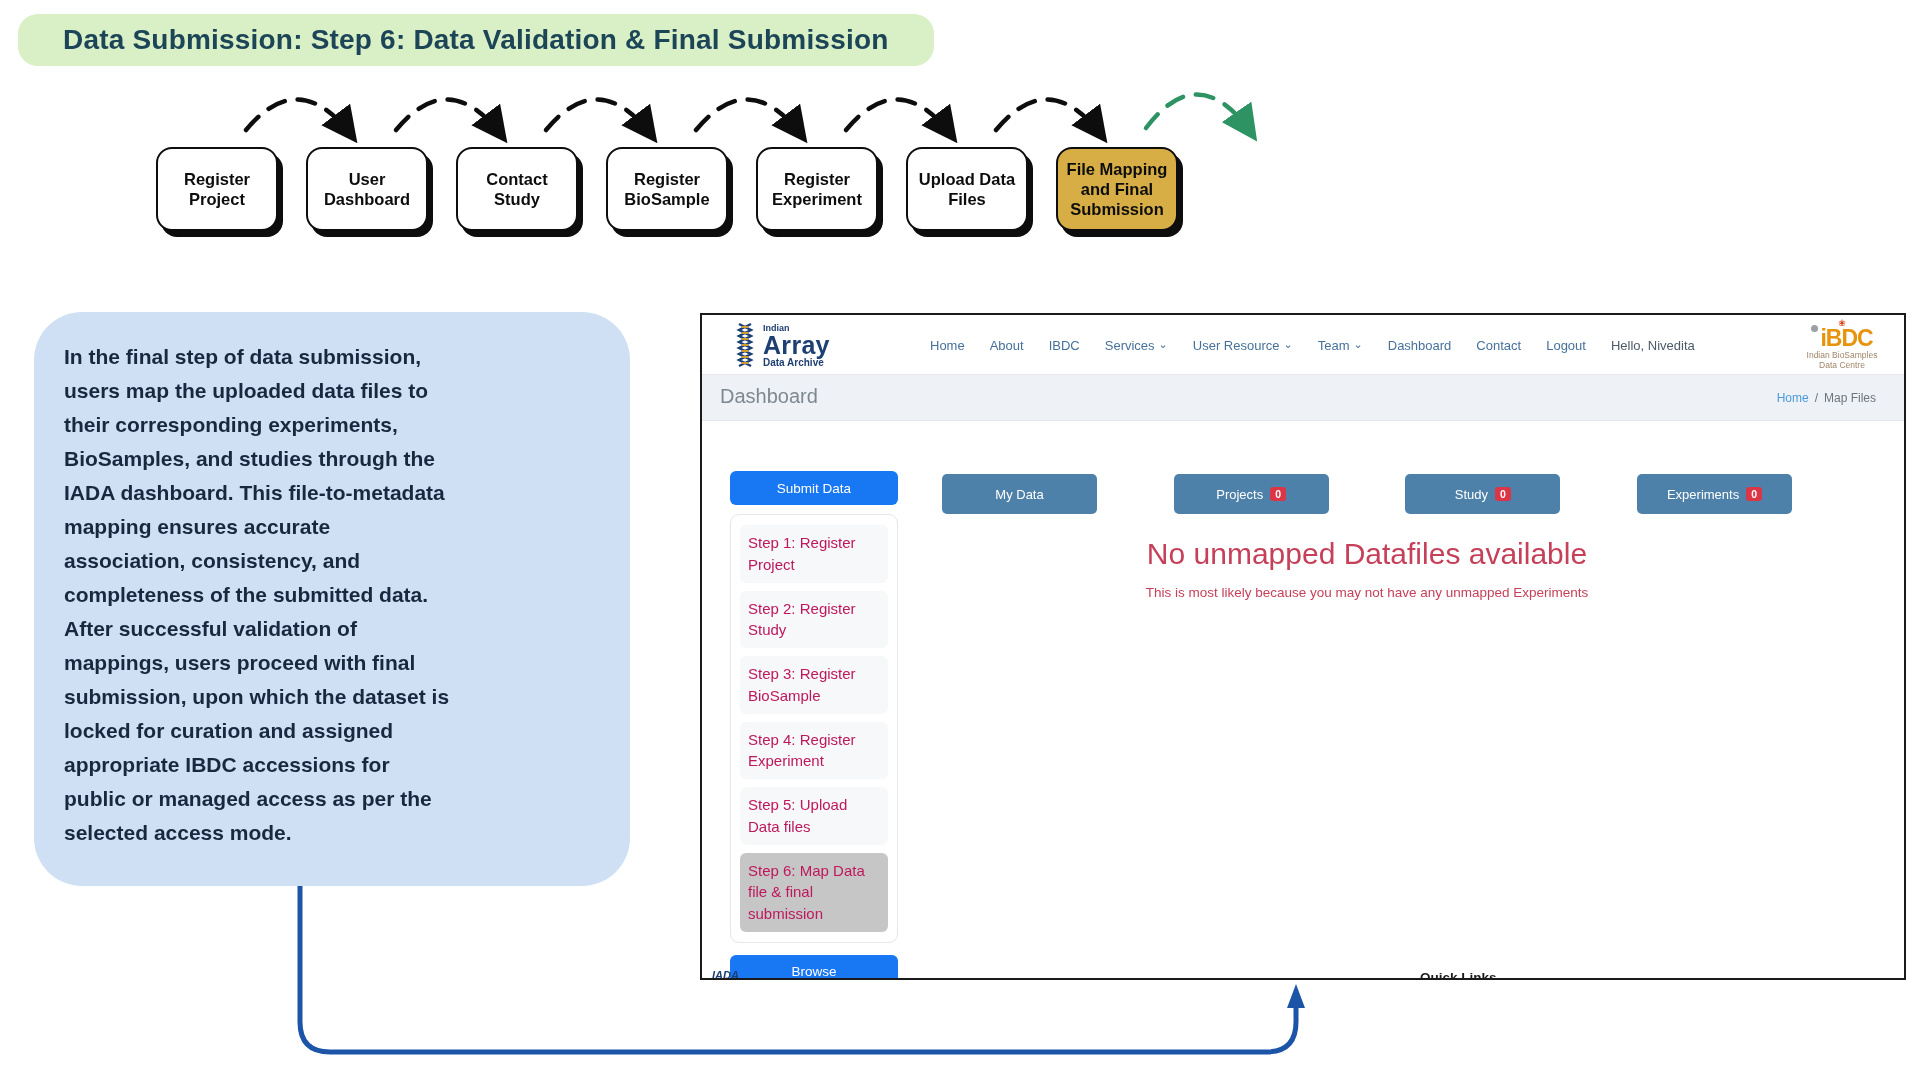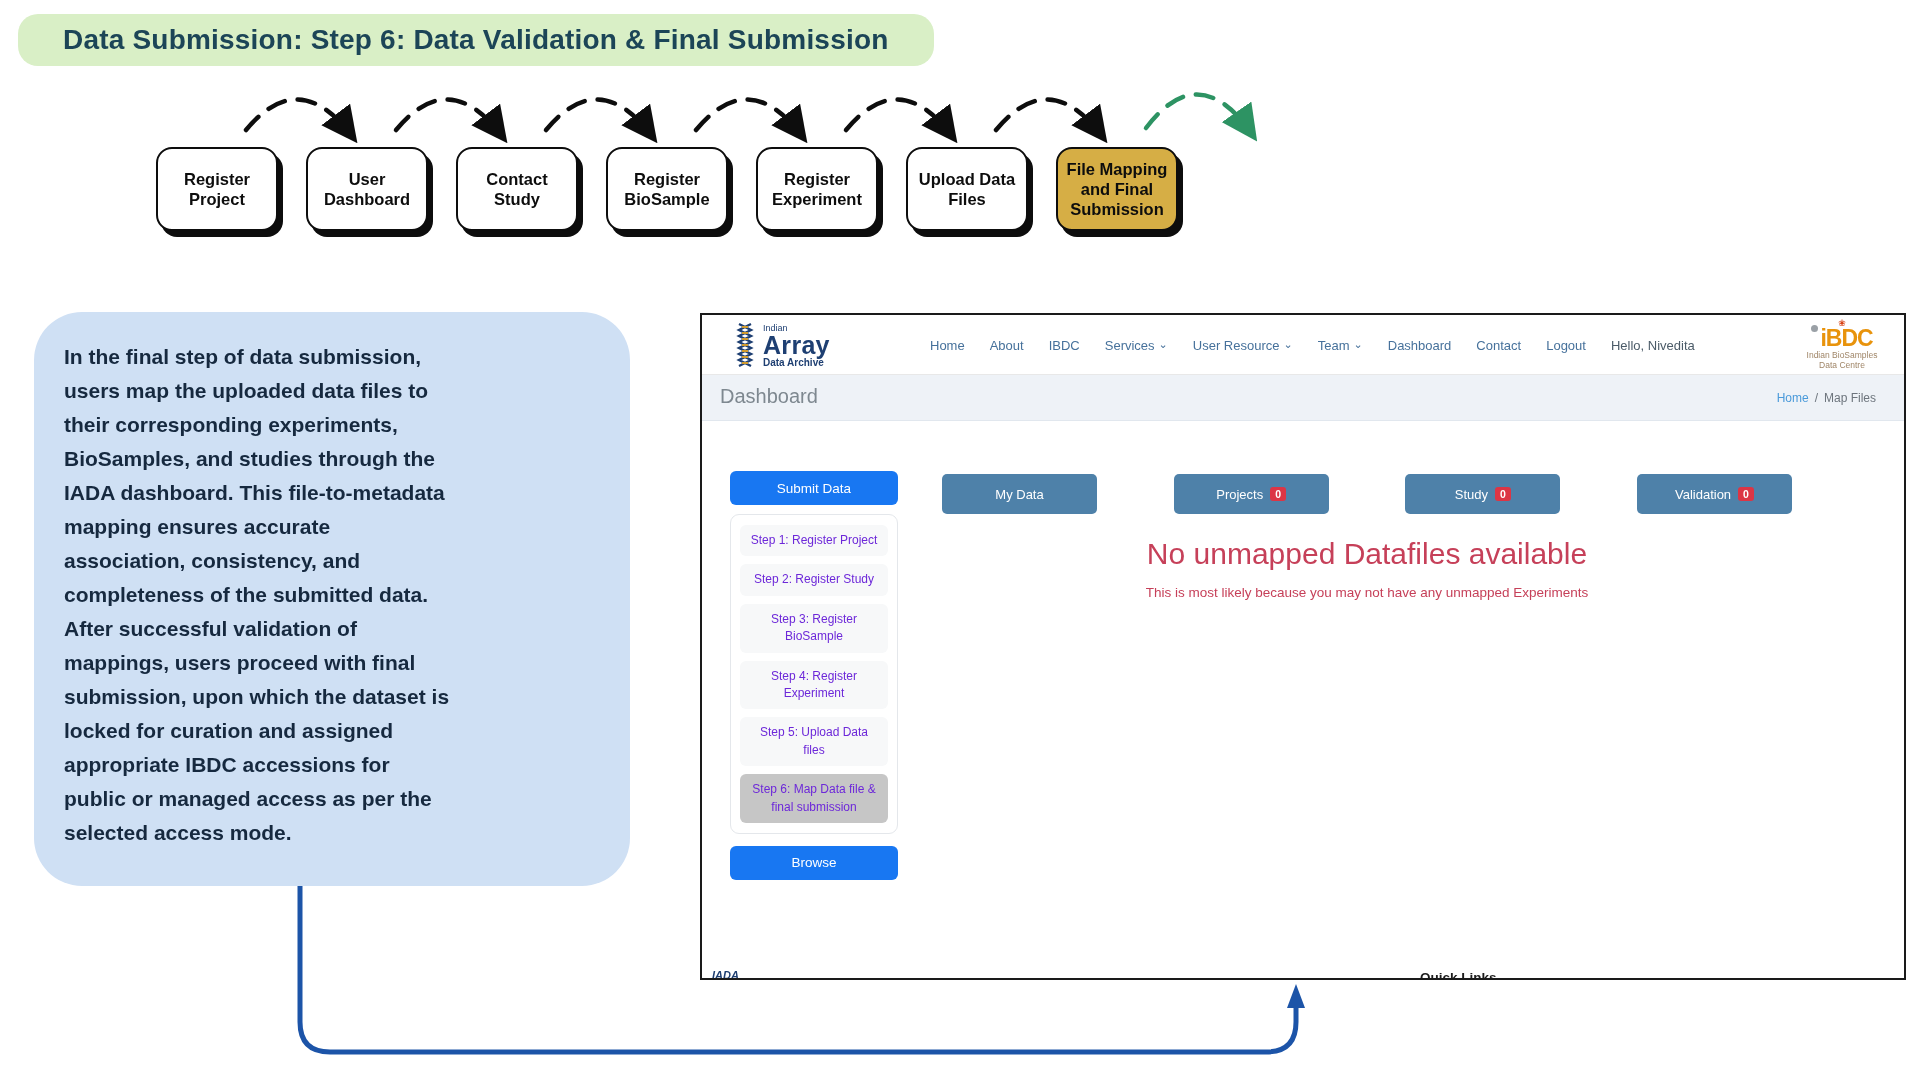--- a/index.html
+++ b/index.html
@@ -40,21 +40,21 @@
   .note{position:absolute;left:34px;top:312px;width:596px;height:574px;background:var(--note-bg);
     border-radius:48px;padding:28px 30px;color:var(--note-fg);font-size:21px;line-height:34px;
     font-weight:700;white-space:pre-line;}
 
   
   .shot{position:absolute;left:700px;top:313px;width:1206px;height:667px;background:#fff;
     border:2px solid #1a1a1a;overflow:hidden;z-index:10;}
   .navbar{position:absolute;left:0;top:0;width:100%;height:60px;background:#fff;border-bottom:1px solid #e8e8e8;}
   .brand{position:absolute;left:30px;top:7px;display:flex;align-items:center;gap:5px;}
   .brand-text{display:flex;flex-direction:column;line-height:1;color:#1e3f72;}
-  .brand-top{font-size:9px;font-weight:400;}
+  .brand-top{font-size:9px;font-weight:700;}
   .brand-main{font-size:25px;font-weight:800;letter-spacing:.3px;}
   .brand-sub{font-size:10px;font-weight:700;}
   .nav-links{position:absolute;left:228px;top:0;height:60px;display:flex;align-items:center;gap:25px;}
   .nav-link{font-size:13px;color:var(--nav-link);cursor:pointer;white-space:nowrap;}
   .caret::after{content:"\2304";margin-left:4px;font-size:11px;position:relative;top:-2px;}
   .greeting{font-size:13px;color:#4b5b68;white-space:nowrap;}
   .ibdc{position:absolute;right:16px;top:6px;width:92px;text-align:center;line-height:1.15;}
   .ibdc-mark{font-size:23px;font-weight:800;color:#e8930c;letter-spacing:-1px;}
   .ibdc-dot{display:inline-block;width:7px;height:7px;border-radius:50%;background:#9aa0a6;vertical-align:top;margin-right:2px;}
   .ibdc-flower{font-size:9px;color:#d84315;display:block;line-height:4px;}
@@ -63,21 +63,21 @@
   .dash-bar{position:absolute;left:0;top:60px;width:100%;height:46px;background:#eef2f7;border-bottom:1px solid #e1e7ee;}
   .dash-title{position:absolute;left:18px;top:10px;font-size:20px;color:#7e8890;}
   .crumbs{position:absolute;right:28px;top:16px;font-size:12px;color:#6d757d;display:flex;gap:6px;align-items:center;}
   .crumb-home{color:#4a9ada;cursor:pointer;}
 
   .sidebar{position:absolute;left:28px;top:156px;width:168px;}
   .btn-primary{width:168px;height:34px;background:var(--primary-blue);color:#fff;border:none;border-radius:6px;
     font-size:13.5px;font-weight:500;cursor:pointer;display:block;font-family:inherit;}
   .step-card{margin-top:9px;border:1px solid #e4e7eb;border-radius:9px;background:#fff;padding:10px 9px;
     display:flex;flex-direction:column;gap:8px;}
-  .step-item{background:#f7f8f9;border-radius:6px;font-size:12px;color:#6d28d9;text-align:center;
+  .step-item{background:#f7f8f9;border-radius:6px;font-size:15px;color:#be185d;text-align:left;
     padding:7px 8px;line-height:1.45;cursor:pointer;}
   .step-item.active{background:var(--active-step-bg);}
   .browse-wrap{margin-top:12px;}
 
   .tabs-row{position:absolute;left:240px;top:159px;width:850px;display:flex;justify-content:space-between;}
   .tab-btn{width:155px;height:40px;background:var(--steel-blue);border:none;border-radius:5px;color:#fff;
     font-size:13px;cursor:pointer;display:flex;align-items:center;justify-content:center;font-family:Liberation Sans, sans-serif;}
   .badge{display:inline-block;margin-left:7px;background:var(--danger-red);color:#fff;font-size:10.5px;
     font-weight:700;padding:2px 5px;border-radius:3px;line-height:1;}
 
@@ -197,21 +197,21 @@
         </button>
       <button class="tab-btn">
           <span>Projects</span>
           <span class="badge">0</span>
         </button>
       <button class="tab-btn">
           <span>Study</span>
           <span class="badge">0</span>
         </button>
       <button class="tab-btn">
-          <span>Validation</span>
+          <span>Experiments</span>
           <span class="badge">0</span>
         </button>
     </div>
 
     <div class="empty-heading">No unmapped Datafiles available</div>
     <div class="empty-sub">This is most likely because you may not have any unmapped Experiments</div>
 
     <div class="shot-footer">
       <span class="footer-brand">IADA</span>
       <span class="footer-col1">Quick Links</span>

